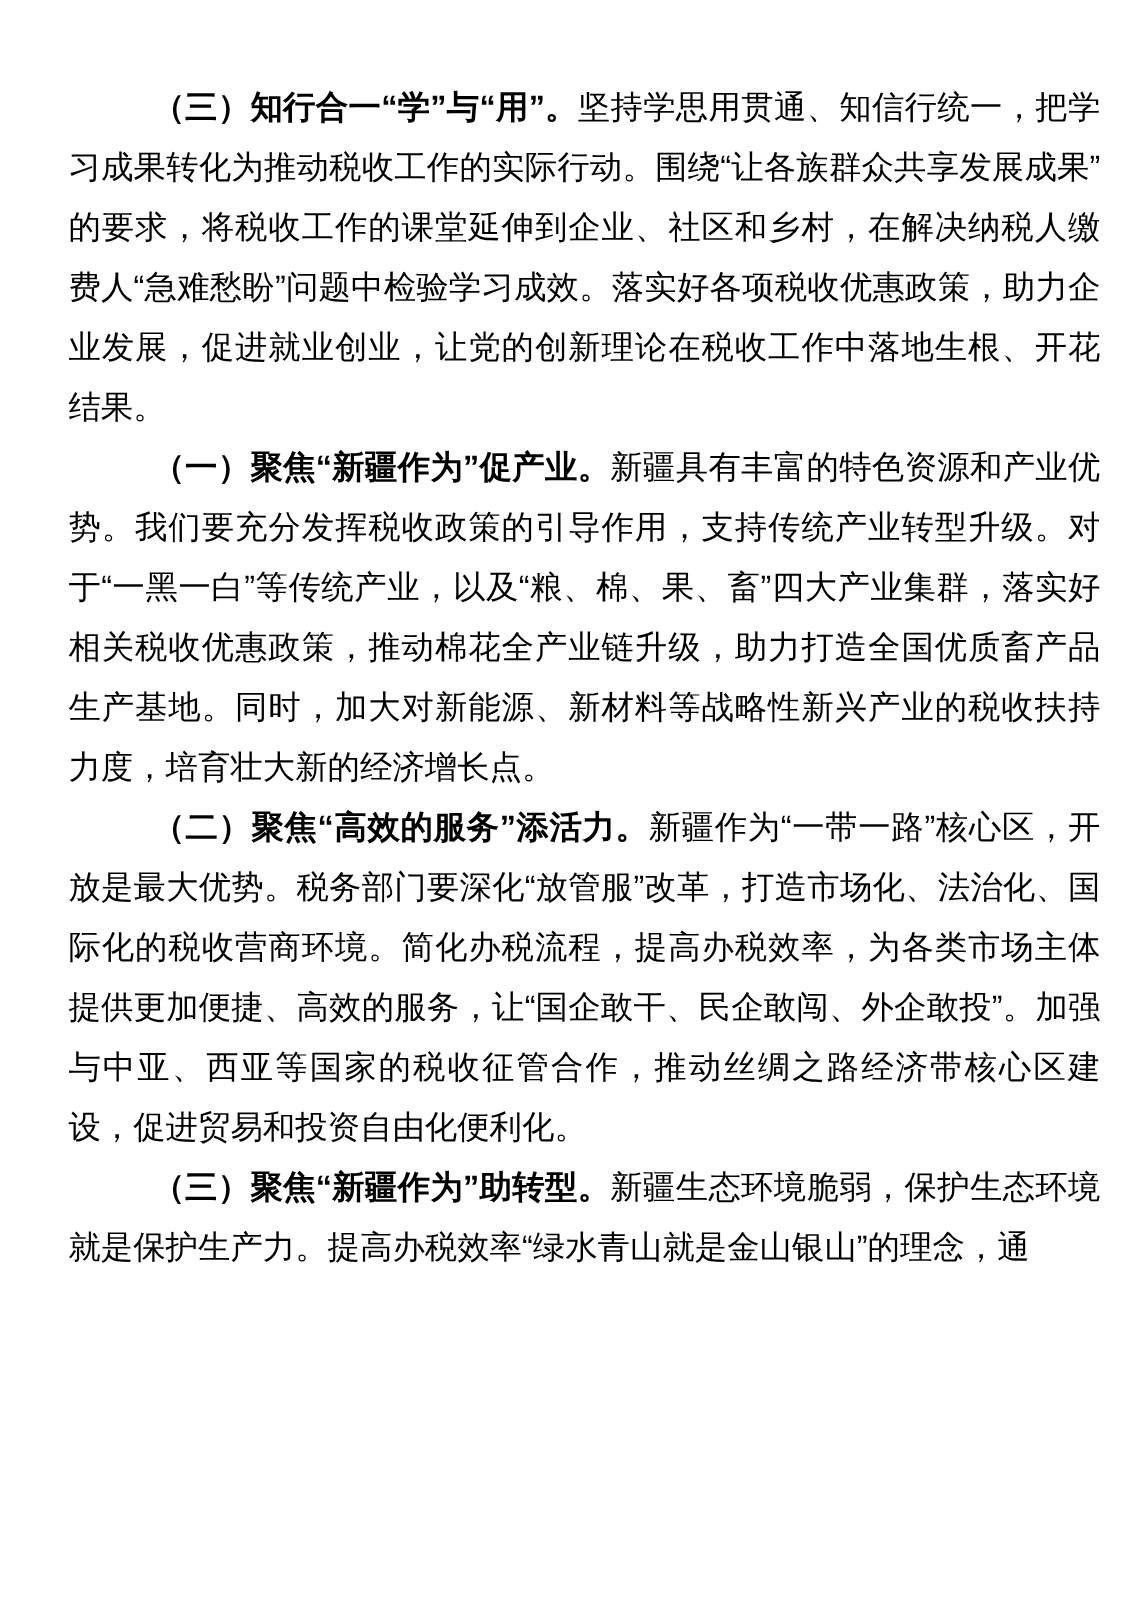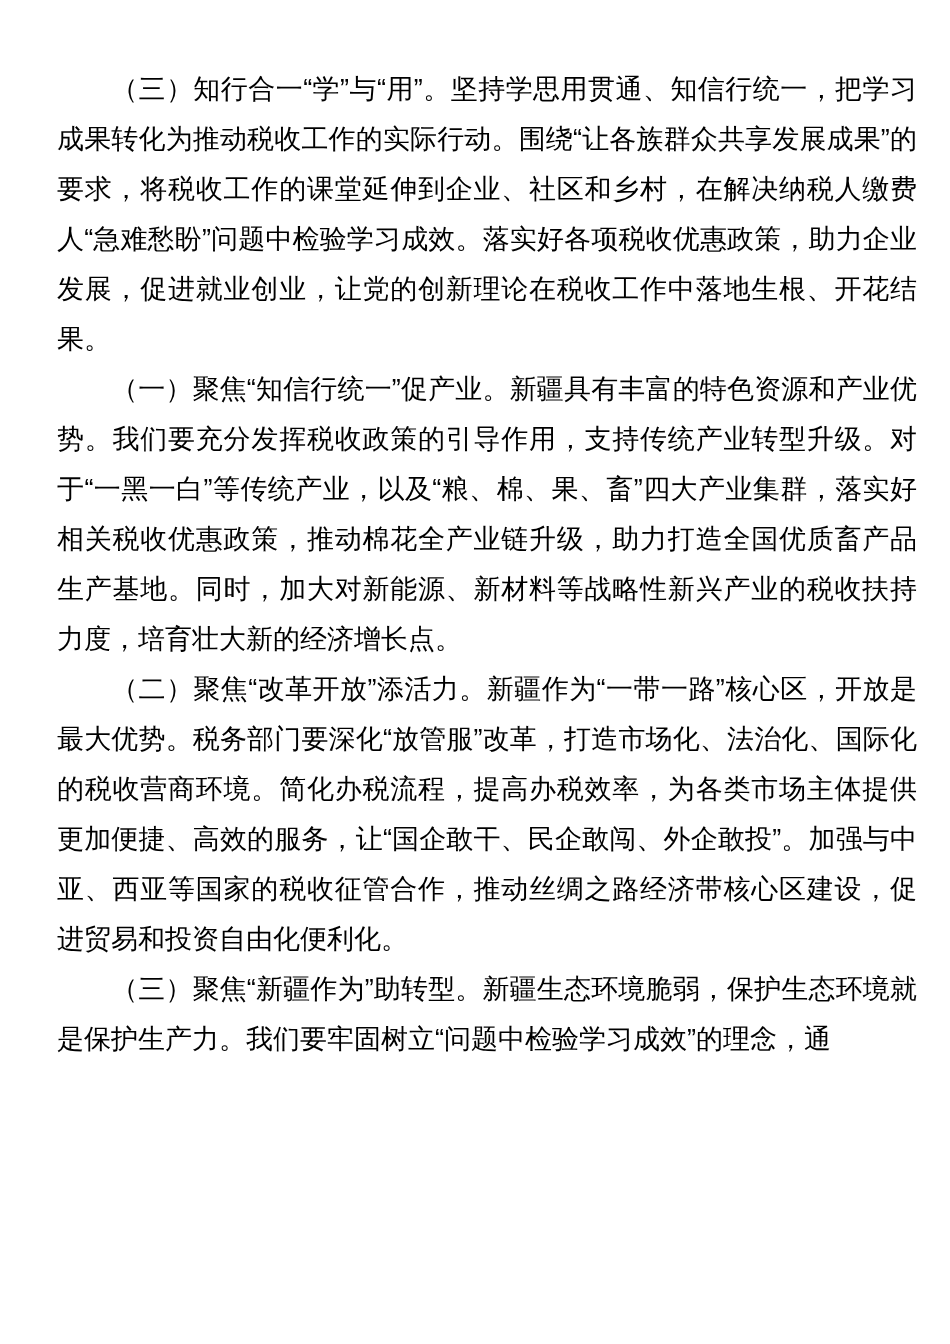--- a/index.html
+++ b/index.html
@@ -24,31 +24,32 @@
     .para {
       margin: 0;
       font-size: 27px;
       line-height: 50px;
       text-align: justify;
       text-indent: 2em;
       font-weight: 400;
       word-break: break-all;
     }
     .lead {
-      font-weight: 400;
+      font-weight: 700;
+      margin-left: 16px;
     }
   </style>
 </head>
 <body>
 
 <div class="page">
 
   <p class="para"><span class="lead">（三）知行合一“学”与“用”。</span><span>坚持学思用贯通、知信行统一，把学习成果转化为推动税收工作的实际行动。围绕“让各族群众共享发展成果”的要求，将税收工作的课堂延伸到企业、社区和乡村，在解决纳税人缴费人“急难愁盼”问题中检验学习成效。落实好各项税收优惠政策，助力企业发展，促进就业创业，让党的创新理论在税收工作中落地生根、开花结果。</span></p>
 
 
 
-  <p class="para"><span class="lead">（一）聚焦“知信行统一”促产业。</span><span>新疆具有丰富的特色资源和产业优势。我们要充分发挥税收政策的引导作用，支持传统产业转型升级。对于“一黑一白”等传统产业，以及“粮、棉、果、畜”四大产业集群，落实好相关税收优惠政策，推动棉花全产业链升级，助力打造全国优质畜产品生产基地。同时，加大对新能源、新材料等战略性新兴产业的税收扶持力度，培育壮大新的经济增长点。</span></p>
+  <p class="para"><span class="lead">（一）聚焦“新疆作为”促产业。</span><span>新疆具有丰富的特色资源和产业优势。我们要充分发挥税收政策的引导作用，支持传统产业转型升级。对于“一黑一白”等传统产业，以及“粮、棉、果、畜”四大产业集群，落实好相关税收优惠政策，推动棉花全产业链升级，助力打造全国优质畜产品生产基地。同时，加大对新能源、新材料等战略性新兴产业的税收扶持力度，培育壮大新的经济增长点。</span></p>
 
-  <p class="para"><span class="lead">（二）聚焦“改革开放”添活力。</span><span>新疆作为“一带一路”核心区，开放是最大优势。税务部门要深化“放管服”改革，打造市场化、法治化、国际化的税收营商环境。简化办税流程，提高办税效率，为各类市场主体提供更加便捷、高效的服务，让“国企敢干、民企敢闯、外企敢投”。加强与中亚、西亚等国家的税收征管合作，推动丝绸之路经济带核心区建设，促进贸易和投资自由化便利化。</span></p>
+  <p class="para"><span class="lead">（二）聚焦“高效的服务”添活力。</span><span>新疆作为“一带一路”核心区，开放是最大优势。税务部门要深化“放管服”改革，打造市场化、法治化、国际化的税收营商环境。简化办税流程，提高办税效率，为各类市场主体提供更加便捷、高效的服务，让“国企敢干、民企敢闯、外企敢投”。加强与中亚、西亚等国家的税收征管合作，推动丝绸之路经济带核心区建设，促进贸易和投资自由化便利化。</span></p>
 
-  <p class="para"><span class="lead">（三）聚焦“新疆作为”助转型。</span><span>新疆生态环境脆弱，保护生态环境就是保护生产力。我们要牢固树立“问题中检验学习成效”的理念，通</span></p>
+  <p class="para"><span class="lead">（三）聚焦“新疆作为”助转型。</span><span>新疆生态环境脆弱，保护生态环境就是保护生产力。提高办税效率“绿水青山就是金山银山”的理念，通</span></p>
 
 </div>
 
 </body></html>

